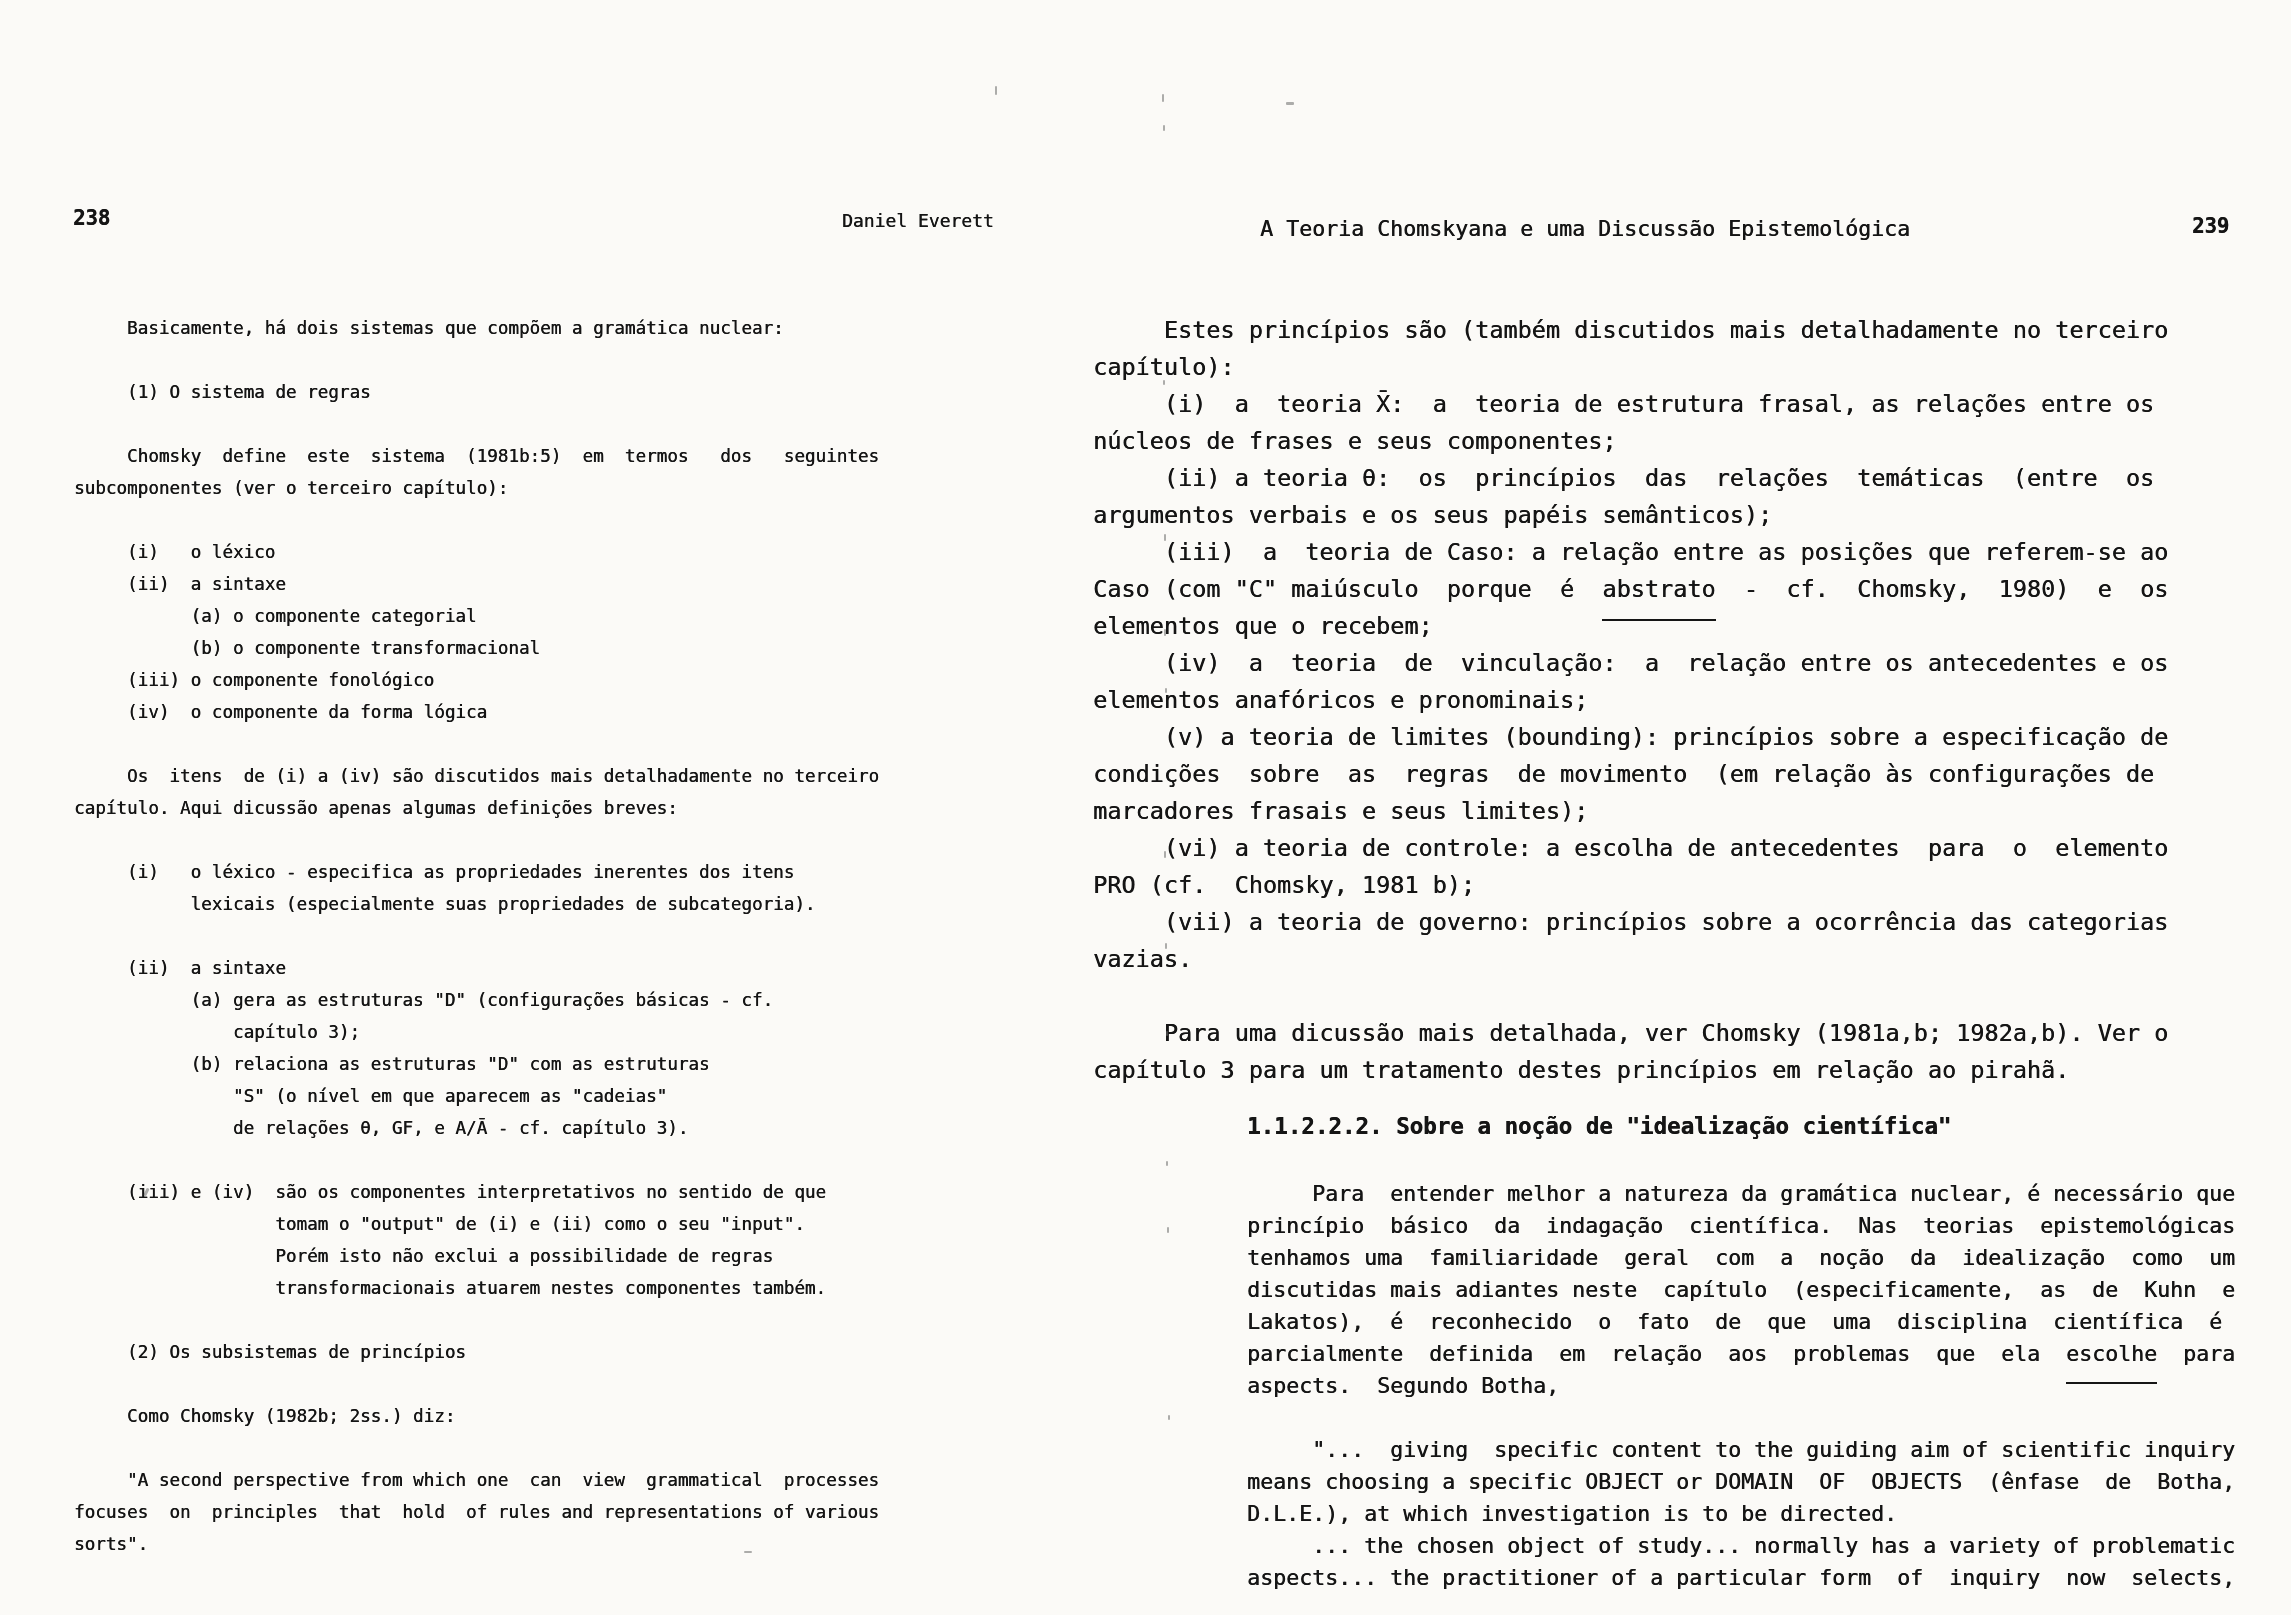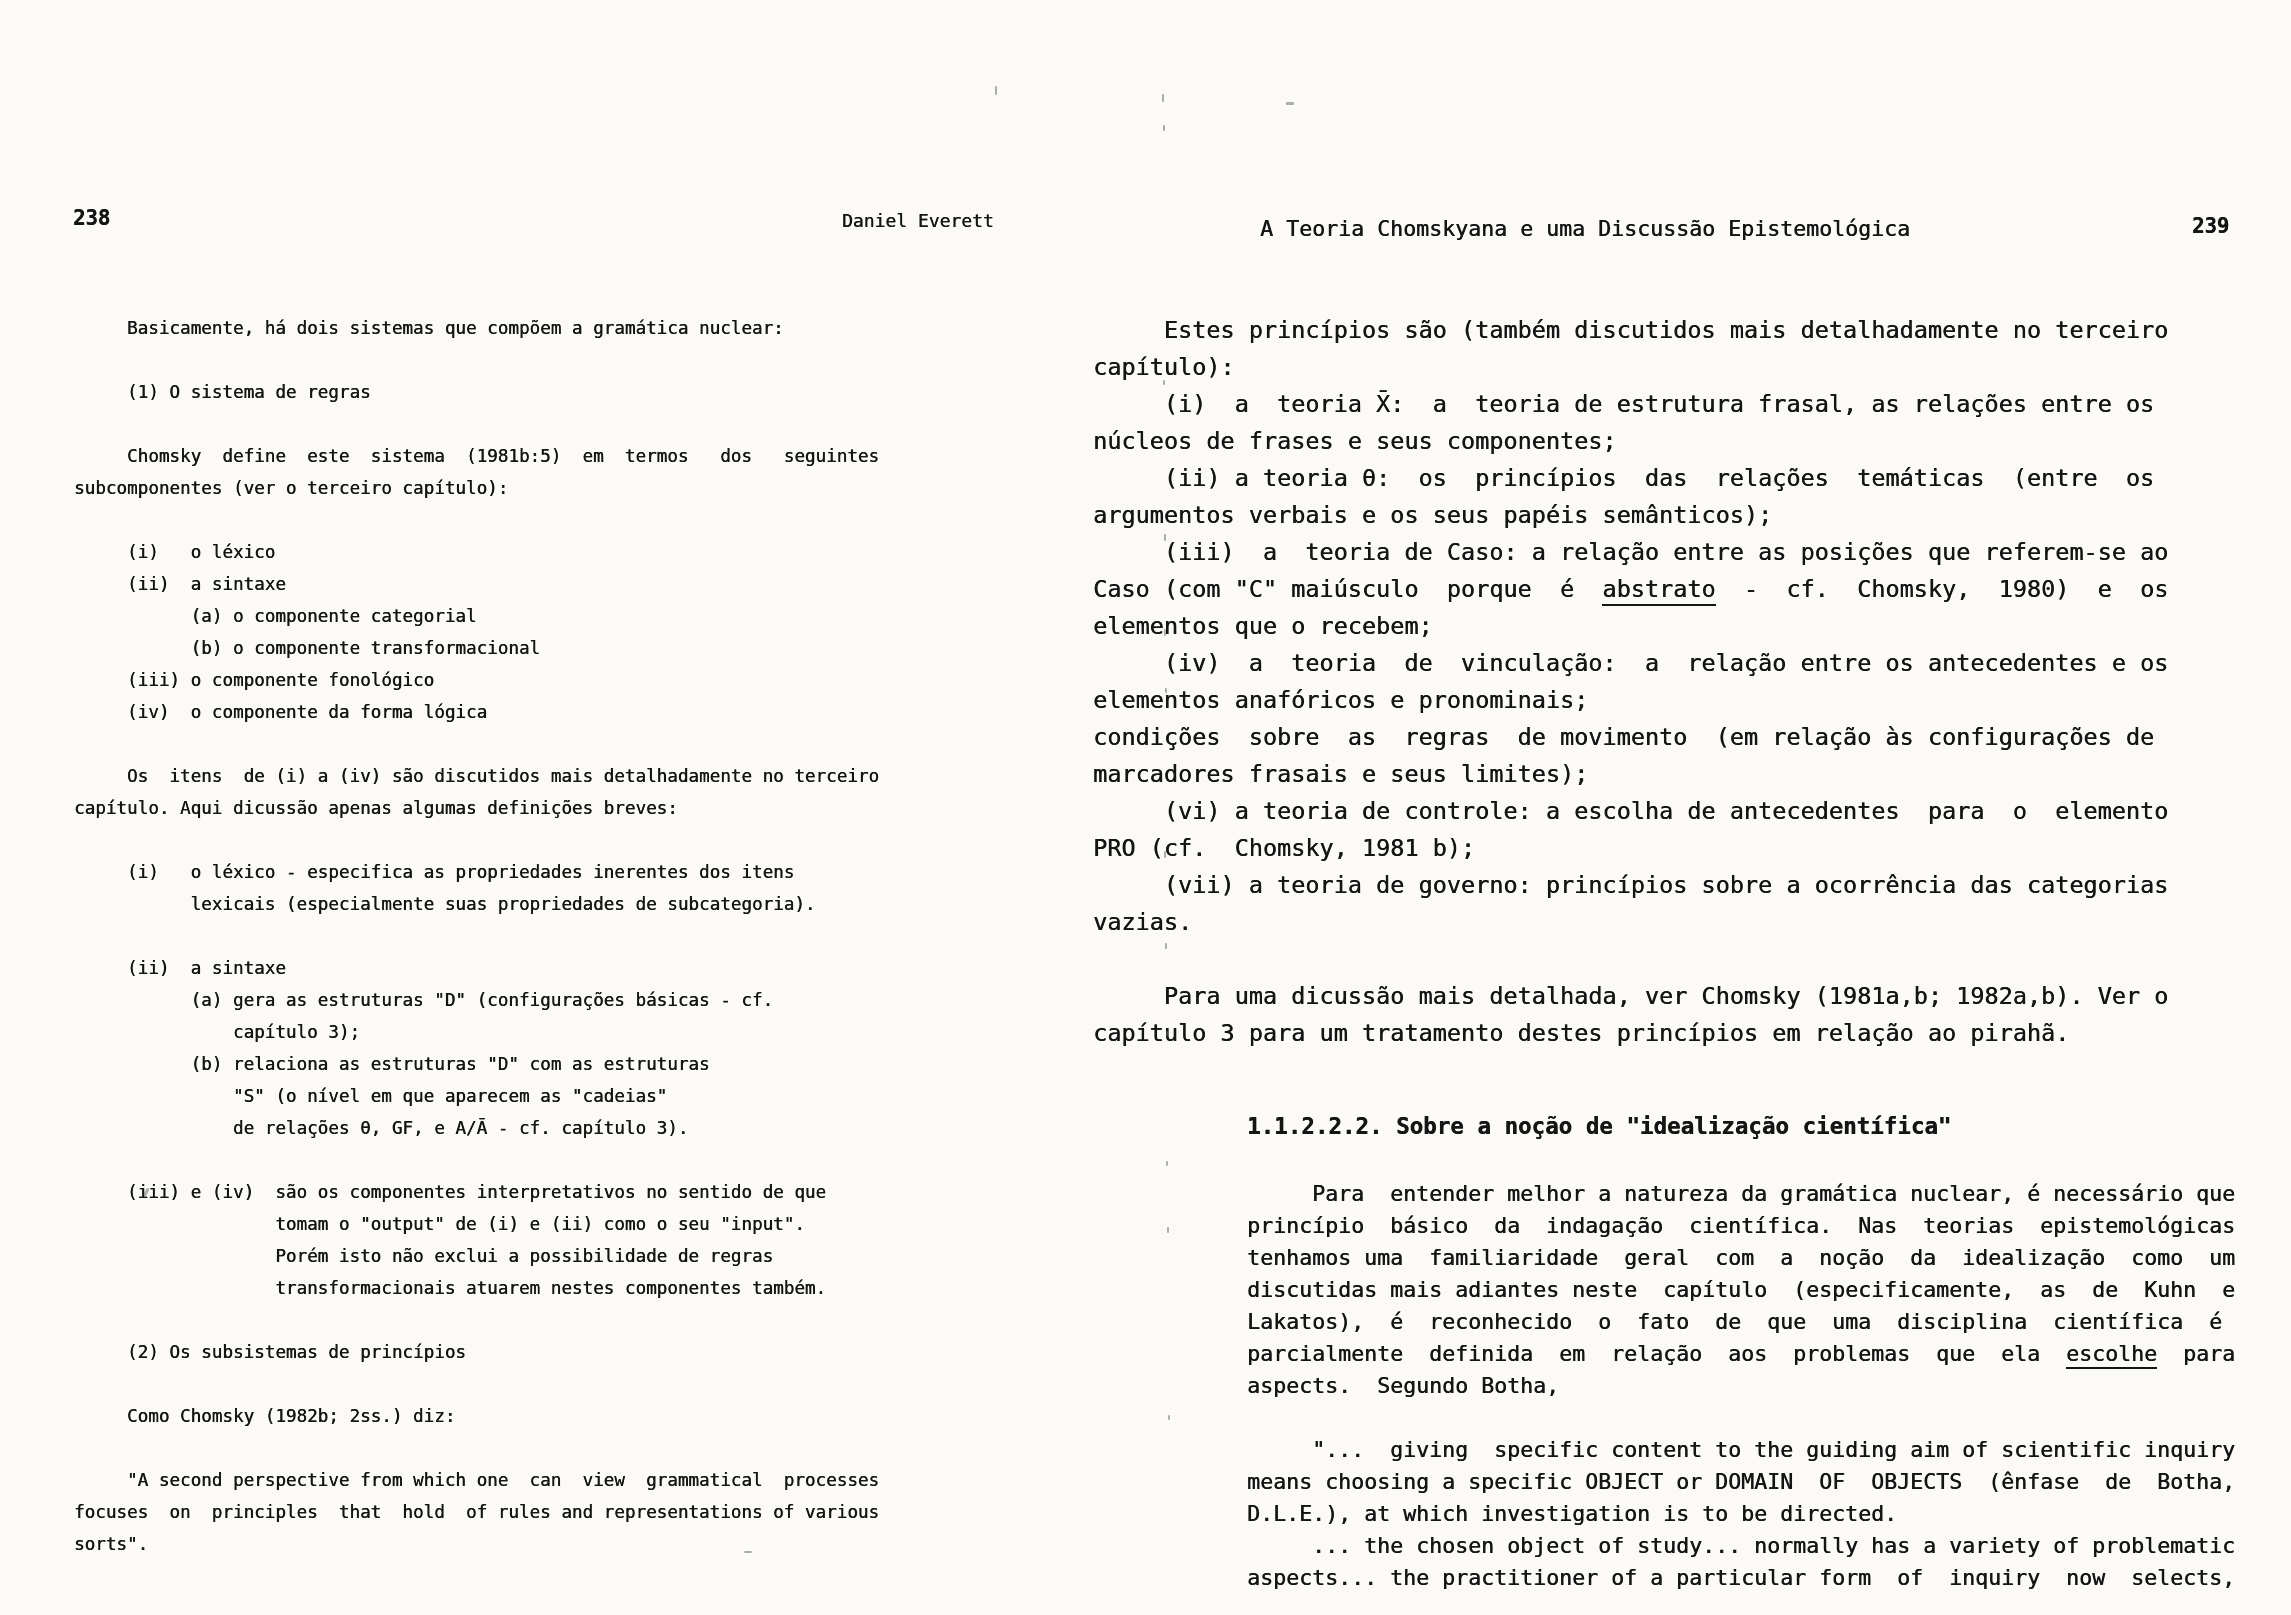--- a/index.html
+++ b/index.html
@@ -12,21 +12,21 @@
   .line, .tl{white-space:pre;text-shadow:0.4px 0 0 currentColor;}
   .furniture{position:absolute;white-space:pre;text-shadow:0.4px 0 0 currentColor;text-align:right;}
   #left-page-number{left:73px;top:206px;font-size:20.6px;font-weight:bold;}
   #left-running-header{left:842px;top:210px;font-size:18px;}
   #right-running-header{left:1260px;top:216px;font-size:21.6px;}
   #right-page-number{left:2192px;top:214px;font-size:20.6px;font-weight:bold;}
   #left-col{position:absolute;left:74px;top:312px;font-size:17.6px;line-height:32px;}
   #right-top{position:absolute;left:1093px;top:312px;font-size:23.5px;line-height:37px;}
   #right-heading{position:absolute;left:1247px;top:1113px;font-size:22.5px;font-weight:bold;}
   #right-bottom{position:absolute;left:1247px;top:1178px;font-size:21.6px;line-height:32px;}
-  .ul{border-bottom:2px solid currentColor;padding-bottom:1px;}
+  .ul{border-bottom:2px solid currentColor;padding-bottom:16px;}
   .artifact{position:absolute;background:#6b6b6b;opacity:.55;border-radius:1px;}
 </style>
 </head>
 <body style="--paper: #fbfaf7; --ink: #151515;">
 
 <div>
   <span class="furniture" id="left-page-number">238</span>
   <span class="furniture" id="left-running-header">Daniel Everett</span>
   <div id="left-col">
       <div class="line">     Basicamente, há dois sistemas que compõem a gramática nuclear:</div>
@@ -79,20 +79,21 @@
       <div class="line">capítulo):</div>
       <div class="line">     (i)  a  teoria X̄:  a  teoria de estrutura frasal, as relações entre os</div>
       <div class="line">núcleos de frases e seus componentes;</div>
       <div class="line">     (ii) a teoria θ:  os  princípios  das  relações  temáticas  (entre  os</div>
       <div class="line">argumentos verbais e os seus papéis semânticos);</div>
       <div class="line">     (iii)  a  teoria de Caso: a relação entre as posições que referem-se ao</div>
       <div class="line"><span>Caso (com "C" maiúsculo  porque  é  </span><span class="ul">abstrato</span><span>  -  cf.  Chomsky,  1980)  e  os</span></div>
       <div class="line">elementos que o recebem;</div>
       <div class="line">     (iv)  a  teoria  de  vinculação:  a  relação entre os antecedentes e os</div>
       <div class="line">elementos anafóricos e pronominais;</div>
+      <div class="line">     (v) a teoria de limites (bounding): princípios sobre a especificação de</div>
       <div class="line">condições  sobre  as  regras  de movimento  (em relação às configurações de</div>
       <div class="line">marcadores frasais e seus limites);</div>
       <div class="line">     (vi) a teoria de controle: a escolha de antecedentes  para  o  elemento</div>
       <div class="line">PRO (cf.  Chomsky, 1981 b);</div>
       <div class="line">     (vii) a teoria de governo: princípios sobre a ocorrência das categorias</div>
       <div class="line">vazias.</div>
       <div class="line">&nbsp;</div>
       <div class="line">     Para uma dicussão mais detalhada, ver Chomsky (1981a,b; 1982a,b). Ver o</div>
       <div class="line">capítulo 3 para um tratamento destes princípios em relação ao pirahã.</div>
     </div>

